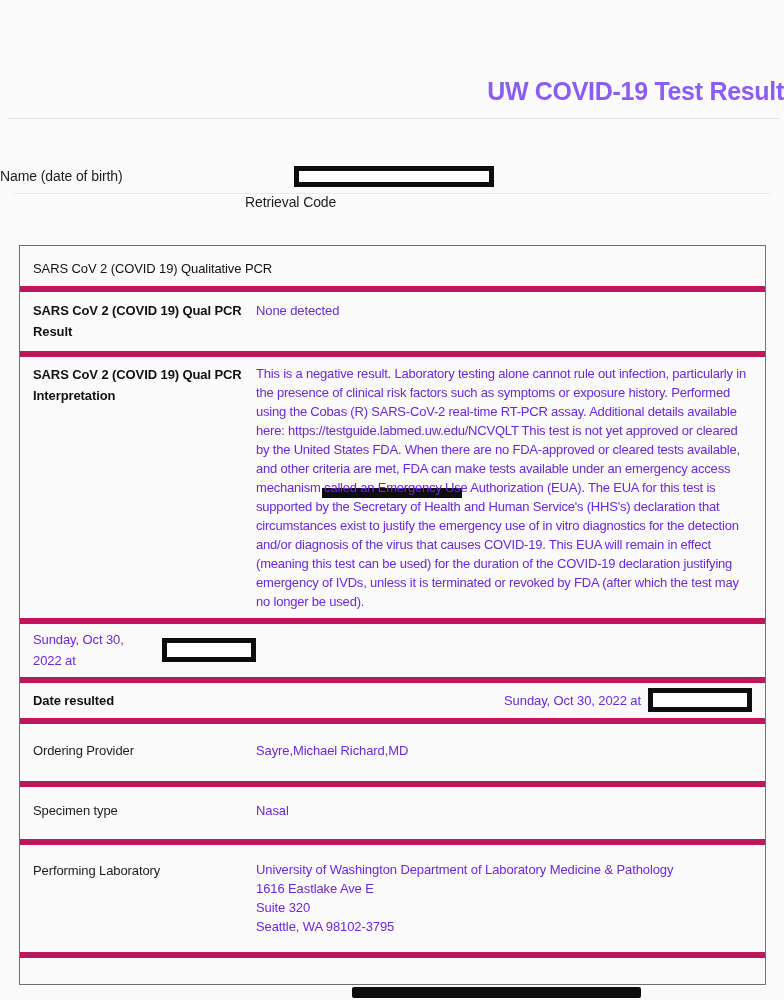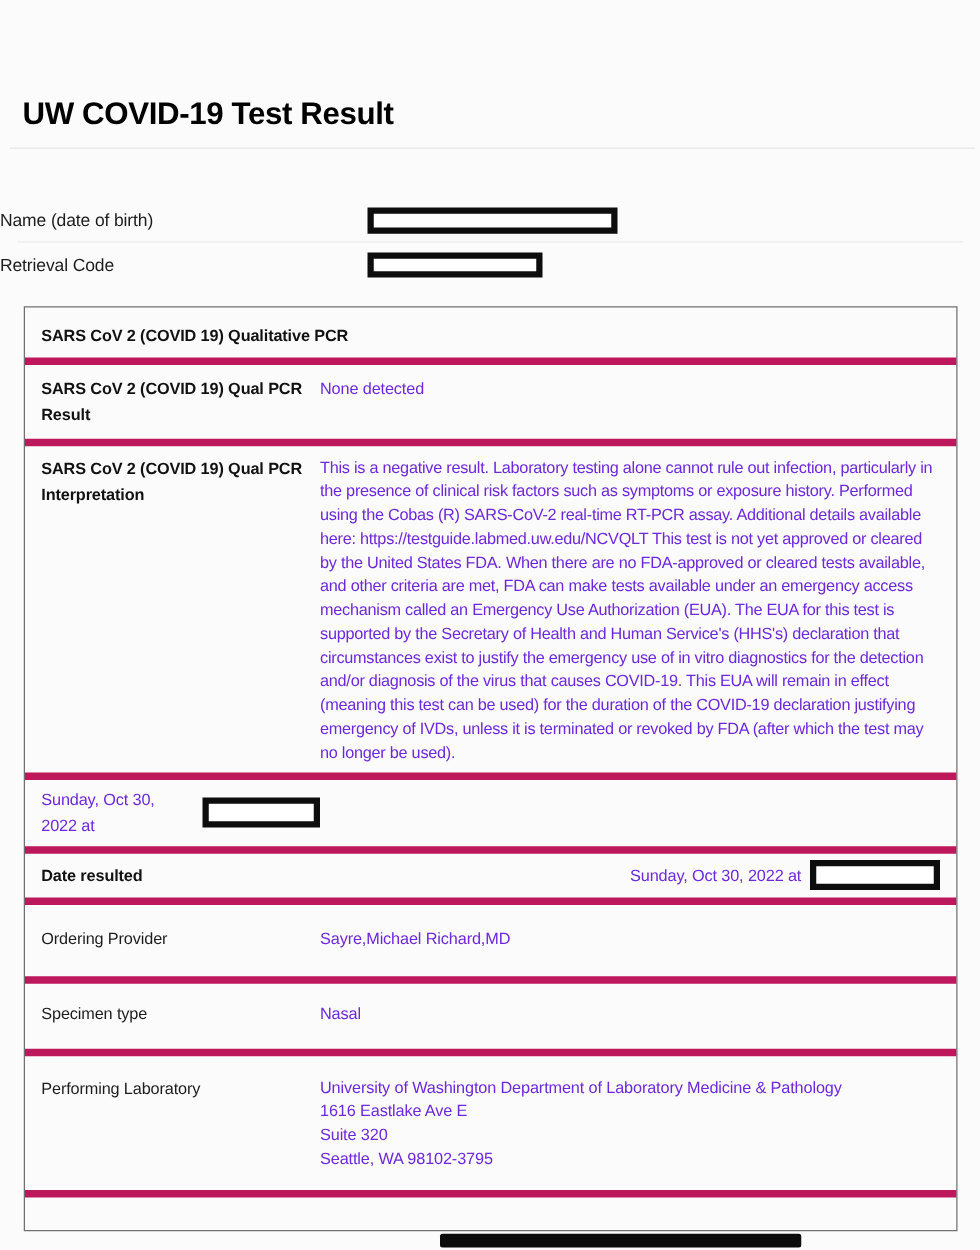--- a/index.html
+++ b/index.html
@@ -14,37 +14,38 @@
   }
 
   
   .page-title {
     margin: 0;
     padding: 76px 0 0 18px;
     font-size: 25px;
     line-height: 30px;
     font-weight: 700;
     letter-spacing: -0.3px;
-    color: #000000;
+    color: #8b5cf6;
+    text-align: right;
   }
   .title-rule {
     border: none;
     border-top: 1px solid #e3e6e8;
     margin: 12px 4px 0 8px;
     height: 0;
   }
 
   
   .patient-info { margin-top: 40px; }
   .info-row {
     display: flex;
     align-items: center;
     height: 34px;
   }
-  .info-row.second { height: 36px; }
+  .info-row.second { height: 36px; flex-direction: column; }
   .info-label {
     font-size: 14px;
     letter-spacing: -0.1px;
     color: #1c1c1c;
     width: 294px;
     flex: 0 0 294px;
   }
   .info-divider {
     border: none;
     border-top: 1px solid #ebebeb;
@@ -75,21 +76,21 @@
   }
   .crow { border-top: 6px solid #be185d; }
   .crow:first-child { border-top: none; }
   .grid {
     display: grid;
     grid-template-columns: 223px 1fr;
     padding: 0 13px;
   }
   .header-row {
     padding: 15px 13px 10px 13px;
-    font-weight: 700;
+    font-weight: 400;
     color: #111;
   }
   .cl { padding-right: 14px; line-height: 21px; color: #1c1c1c; }
   .cl.bold { font-weight: 700; color: #111; }
   .cv { line-height: 21px; color: #6d28d9; }
 
   .result-row { padding-top: 8px; padding-bottom: 9px; }
 
   .interp-row { padding-top: 7px; padding-bottom: 7px; }
   .interp-text {

